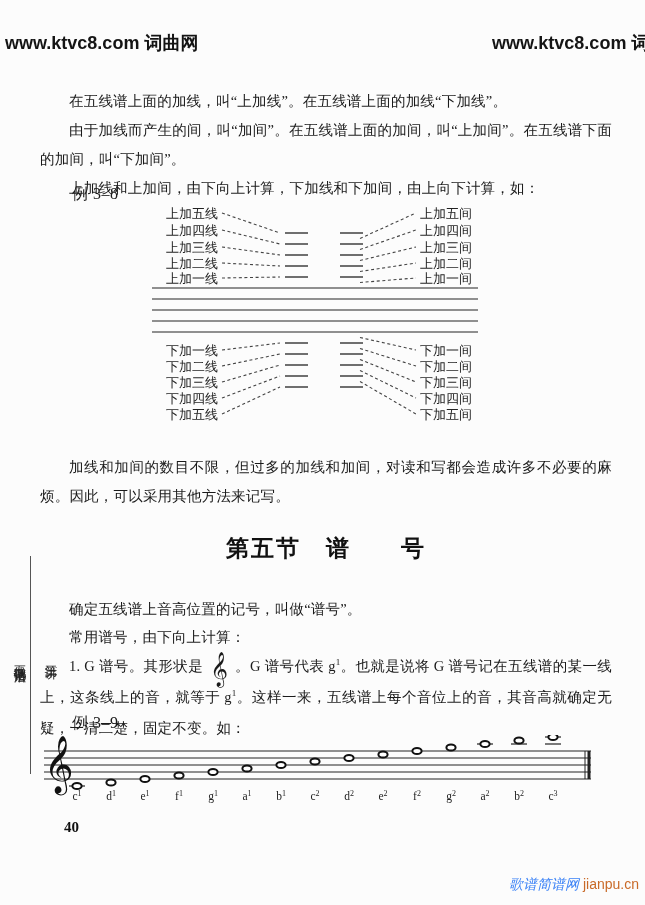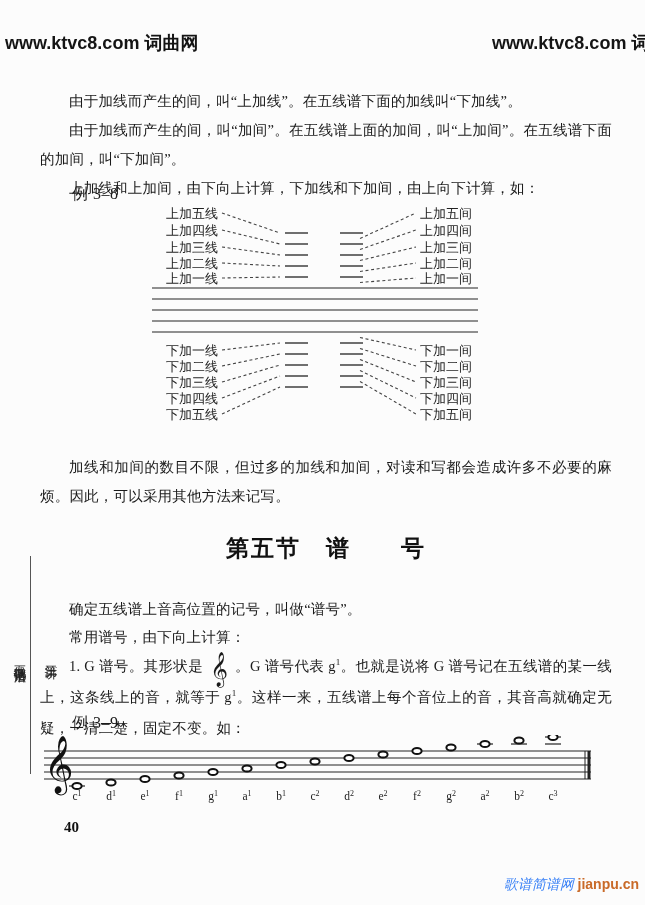--- a/index.html
+++ b/index.html
@@ -39,37 +39,37 @@
   .clef-inline{
     font-family:"DejaVu Sans",sans-serif;
     font-size:30px;line-height:0;vertical-align:-8px;padding:0 3px;
   }
   .page-number{position:absolute;left:64px;top:819px;font-weight:bold;font-size:15px;color:#111;}
   .wm-bottom{
     position:absolute;right:6px;top:876px;font-size:14px;white-space:nowrap;
     font-family:"Liberation Sans","DejaVu Sans",sans-serif;
   }
   .wm-bottom .site{}
-  .wm-bottom .domain{font-weight:bold;}
+  .wm-bottom .domain{font-weight:normal;}
   svg text{font-family:"Liberation Serif","DejaVu Serif",serif;}
 </style>
 </head>
 <body>
 
 <div class="wm-top left">www.ktvc8.com 词曲网</div>
 <div class="wm-top right">www.ktvc8.com 词曲网</div>
 
 <div class="sidebar-rule"></div>
 <div class="sidebar-text">
   <span>第三讲</span>
   <span>五线谱记谱法</span>
 </div>
 
 <div class="content">
-  <p class="para" style="top:72px">由于加线而产生的间，叫“上加线”。在五线谱下面的加线叫“下加线”。</p>
+  <p class="para" style="top:72px">在五线谱上面的加线，叫“上加线”。在五线谱上面的加线“下加线”。</p>
   <p class="para" style="top:101px">由于加线而产生的间，叫“加间”。在五线谱上面的加间，叫“上加间”。在五线谱下面的加间，叫“下加间”。</p>
   <p class="para" style="top:159px">上加线和上加间，由下向上计算，下加线和下加间，由上向下计算，如：</p>
   <div class="ex-label" style="top:184px">例 3–8</div>
 
   <svg id="diagram-svg" width="330" height="220" viewBox="0 0 330 220" style="position:absolute;left:110px;top:205px">
       <line x1="2" y1="83" x2="328" y2="83" stroke="#222" stroke-width="1.2"></line>
       <line x1="2" y1="94" x2="328" y2="94" stroke="#222" stroke-width="1.2"></line>
       <line x1="2" y1="105" x2="328" y2="105" stroke="#222" stroke-width="1.2"></line>
       <line x1="2" y1="116" x2="328" y2="116" stroke="#222" stroke-width="1.2"></line>
       <line x1="2" y1="127" x2="328" y2="127" stroke="#222" stroke-width="1.2"></line>

